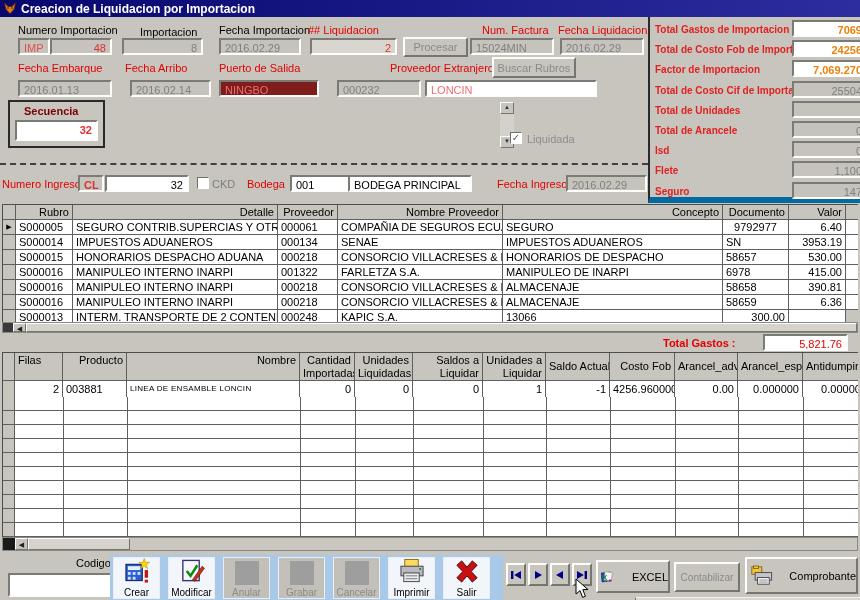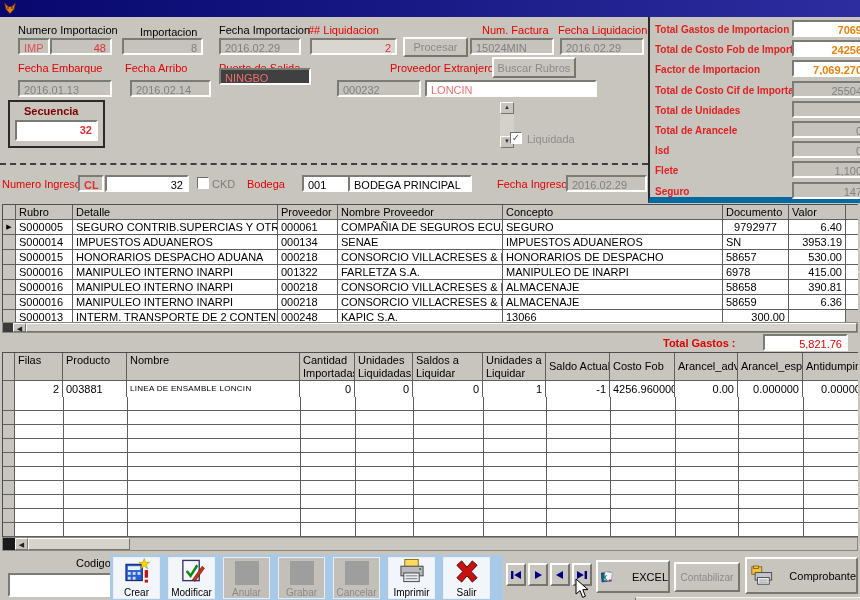--- a/index.html
+++ b/index.html
@@ -21,21 +21,21 @@
   .trow{position:relative;height:20.2px}
   .trow .tl{position:absolute;left:5px;top:4px;font-size:10px;font-weight:bold;color:#e32020;white-space:nowrap}
   .trow .tv{position:absolute;left:142px;top:0;width:82px;height:17px;font-size:11px;line-height:12px;padding:2px 10px 2px 4px;text-align:right;border:2px solid;border-color:#7b7b76 #fdfdfb #fdfdfb #7b7b76;overflow:hidden;white-space:nowrap}
   .trow .tv.on{background:#fff;color:#e8820a;font-weight:bold}
   .trow .tv.off{background:#c6c3bd;color:#818181}
   .dash{position:absolute;left:0;top:163px;width:648px;border-top:2px dashed #3f3f3f}
   .cb{position:absolute;width:12px;height:12px;background:#fff;border:1px solid;border-color:#6e6e6e #fff #fff #6e6e6e;font-size:10px;line-height:10px;text-align:center;color:#5a5a5a}
   
   .grid{position:absolute;display:grid;background:#c8c5bf;border-left:1px solid #4e4e4e;border-top:1px solid #4e4e4e;overflow:hidden}
   .gc{border-right:1px solid #5f5f5f;border-bottom:1px solid #5f5f5f;font-size:11px;line-height:13px;padding:1px 3px;background:#fff;overflow:hidden;white-space:nowrap}
-  .gh{background:#c8c5bf;text-align:left;font-size:11px;line-height:12px;padding-top:1px}
+  .gh{background:#c8c5bf;text-align:right;font-size:11px;line-height:12px;padding-top:1px}
   .gsel{background:#c8c5bf;padding:0;text-align:center;font-size:7px;line-height:13px;color:#000}
   .g2h{line-height:13px;padding-top:1px}
   .small{font-size:8px;font-weight:normal;letter-spacing:.3px;line-height:12px;padding-top:2px}
   .sb{position:absolute;background:#cac7c1;border:1px solid #8a8a85;display:flex}
   .sb .arrowbox{width:13px;height:100%;background:#c8c5bf;border:1px solid;border-color:#fdfdfb #76766f #76766f #fdfdfb;font-size:7px;line-height:9px;text-align:center;color:#222}
   .vline{position:absolute;width:1px;background:#5f5f5f}
   
   .bluepanel{position:absolute;left:110px;top:555px;width:393px;height:45px;background:#a8c9e7}
   .fbtn{position:absolute;top:557px;width:47px;height:42px;background:#f2f5f9;border:1px solid #e9eef5;display:flex;flex-direction:column;align-items:center}
   .fbtn .cap{position:absolute;bottom:0;font-size:10px;color:#000;white-space:nowrap}
@@ -51,20 +51,21 @@
 <body>
 
 <div id="screen">
 
   <div class="titlebar">
     <svg width="14" height="13" viewBox="0 0 16 16">
         <path d="M1 1 L5.5 5.5 L10.5 5.5 L15 1 L13 9 L8 14.5 L3 9 Z" fill="#e07a1e" stroke="#4a2500" stroke-width="0.9"></path>
         <circle cx="5.5" cy="7.5" r="0.9" fill="#200"></circle>
         <circle cx="10.5" cy="7.5" r="0.9" fill="#200"></circle>
       </svg>
+    <span class="t">Creacion de Liquidacion por Importacion</span>
   </div>
 
   <div class="lb" style="left:18px;top:24px">Numero Importacion</div>
   <div class="lb" style="left:140px;top:26px">Importacion</div>
   <div class="lb" style="left:219px;top:24px">Fecha Importacion</div>
   <div class="lb r" style="left:308px;top:24px">## Liquidacion</div>
   <div class="lb r" style="left:482px;top:24px">Num. Factura</div>
   <div class="lb r" style="left:558px;top:24px">Fecha Liquidacion</div>
 
   <div class="fld dis" style="left:18px;top:38px;width:32px;color:#e05050">IMP</div>
@@ -77,21 +78,21 @@
   <div class="fld dis" style="left:560px;top:38px;width:84px">2016.02.29</div>
 
   <div class="lb r" style="left:18px;top:62px">Fecha Embarque</div>
   <div class="lb r" style="left:125px;top:62px">Fecha Arribo</div>
   <div class="lb r" style="left:219px;top:62px">Puerto de Salida</div>
   <div class="lb r" style="left:390px;top:62px">Proveedor Extranjero</div>
   <div class="btn gry" style="left:492px;top:57px;width:84px;height:21px">Buscar Rubros</div>
 
   <div class="fld dis" style="left:18px;top:80px;width:94px">2016.01.13</div>
   <div class="fld dis" style="left:130px;top:80px;width:81px">2016.02.14</div>
-  <div class="fld pink" style="left:219px;top:68px;width:92px;background:#404040">NINGBO</div>
+  <div class="fld pink" style="left:219px;top:80px;width:100px;background:#7f1d1d">NINGBO</div>
   <div class="fld dis" style="left:337px;top:80px;width:84px">000232</div>
   <div class="fld pink" style="left:425px;top:80px;width:172px">LONCIN</div>
 
   <div class="abs" style="left:8px;top:100px;width:97px;height:48px;border:2px solid #2a2a2a">
     <div class="lb maroon" style="left:14px;top:3px;position:absolute">Secuencia</div>
     <div class="fld rt" style="left:5px;top:18px;width:83px;height:21px;color:#e03030;font-weight:bold">32</div>
   </div>
 
   <div class="memosb">
     <div class="msbtn">▲</div>
@@ -141,21 +142,21 @@
   </div>
 
   <div class="dash"></div>
 
   <div class="lb r" style="left:2px;top:178px">Numero Ingreso</div>
   <div class="fld dis" style="left:78px;top:175px;width:26px;color:#e03030;font-weight:bold">CL</div>
   <div class="fld rt" style="left:105px;top:175px;width:84px">32</div>
   <div class="cb" style="left:197px;top:177px;background:#fff"></div>
   <div class="lb" style="left:212px;top:178px;color:#7d7d7d">CKD</div>
   <div class="lb r" style="left:247px;top:178px">Bodega</div>
-  <div class="fld" style="left:302px;top:175px;width:67px">001</div>
+  <div class="fld" style="left:290px;top:175px;width:67px">001</div>
   <div class="fld" style="left:348px;top:175px;width:124px">BODEGA PRINCIPAL</div>
   <div class="lb r" style="left:497px;top:178px">Fecha Ingreso</div>
   <div class="fld dis" style="left:566px;top:175px;width:81px">2016.02.29</div>
 
   <div class="grid" style="left:2px;top:204px;width:856px;height:118px;grid-template-columns:13px 57px 205px 60px 165px 220px 66px 57px 13px;grid-auto-rows:15px">
     <div class="gc gh gsel"></div>
     <div class="gc gh">Rubro</div>
     <div class="gc gh">Detalle</div>
     <div class="gc gh">Proveedor</div>
     <div class="gc gh">Nombre  Proveedor</div>

